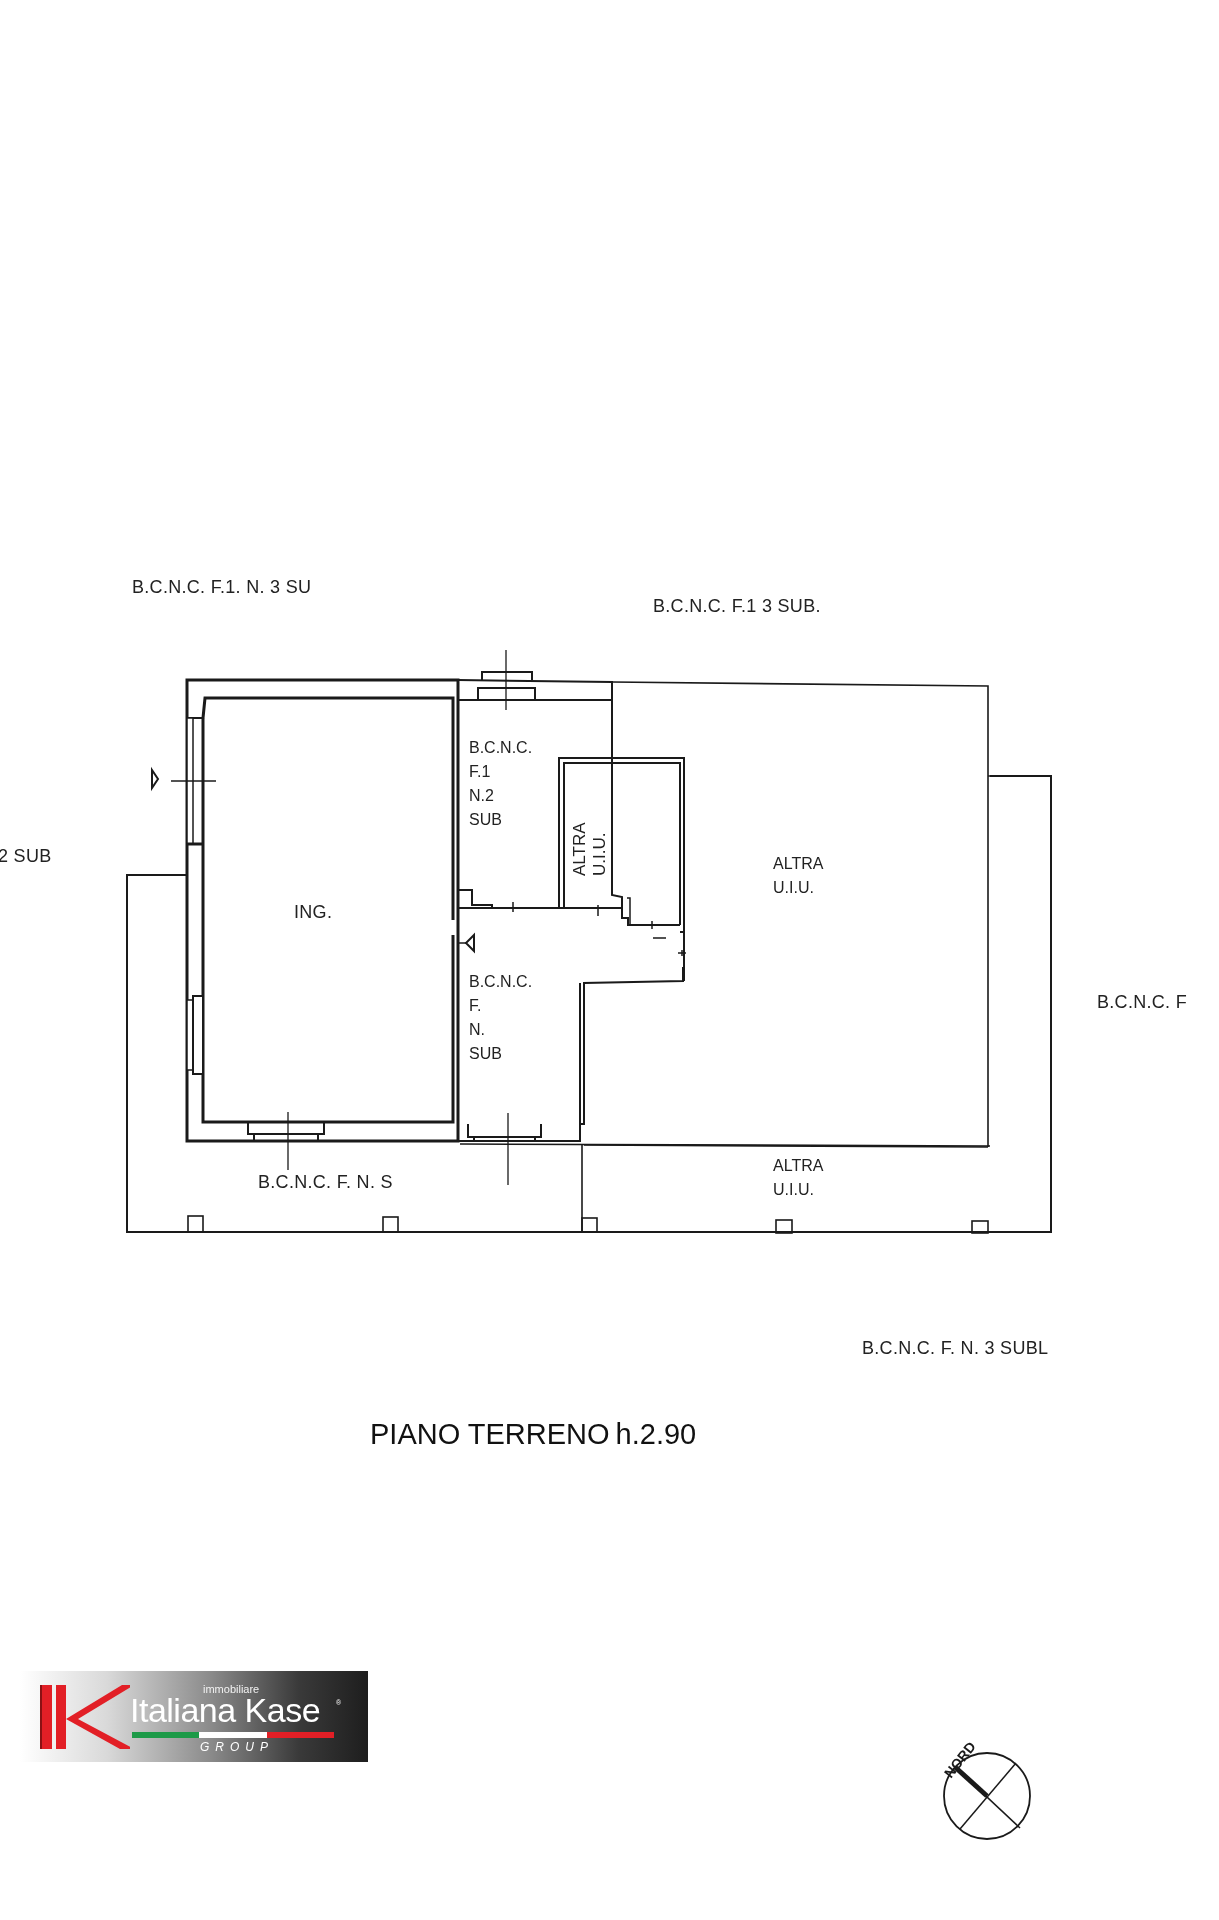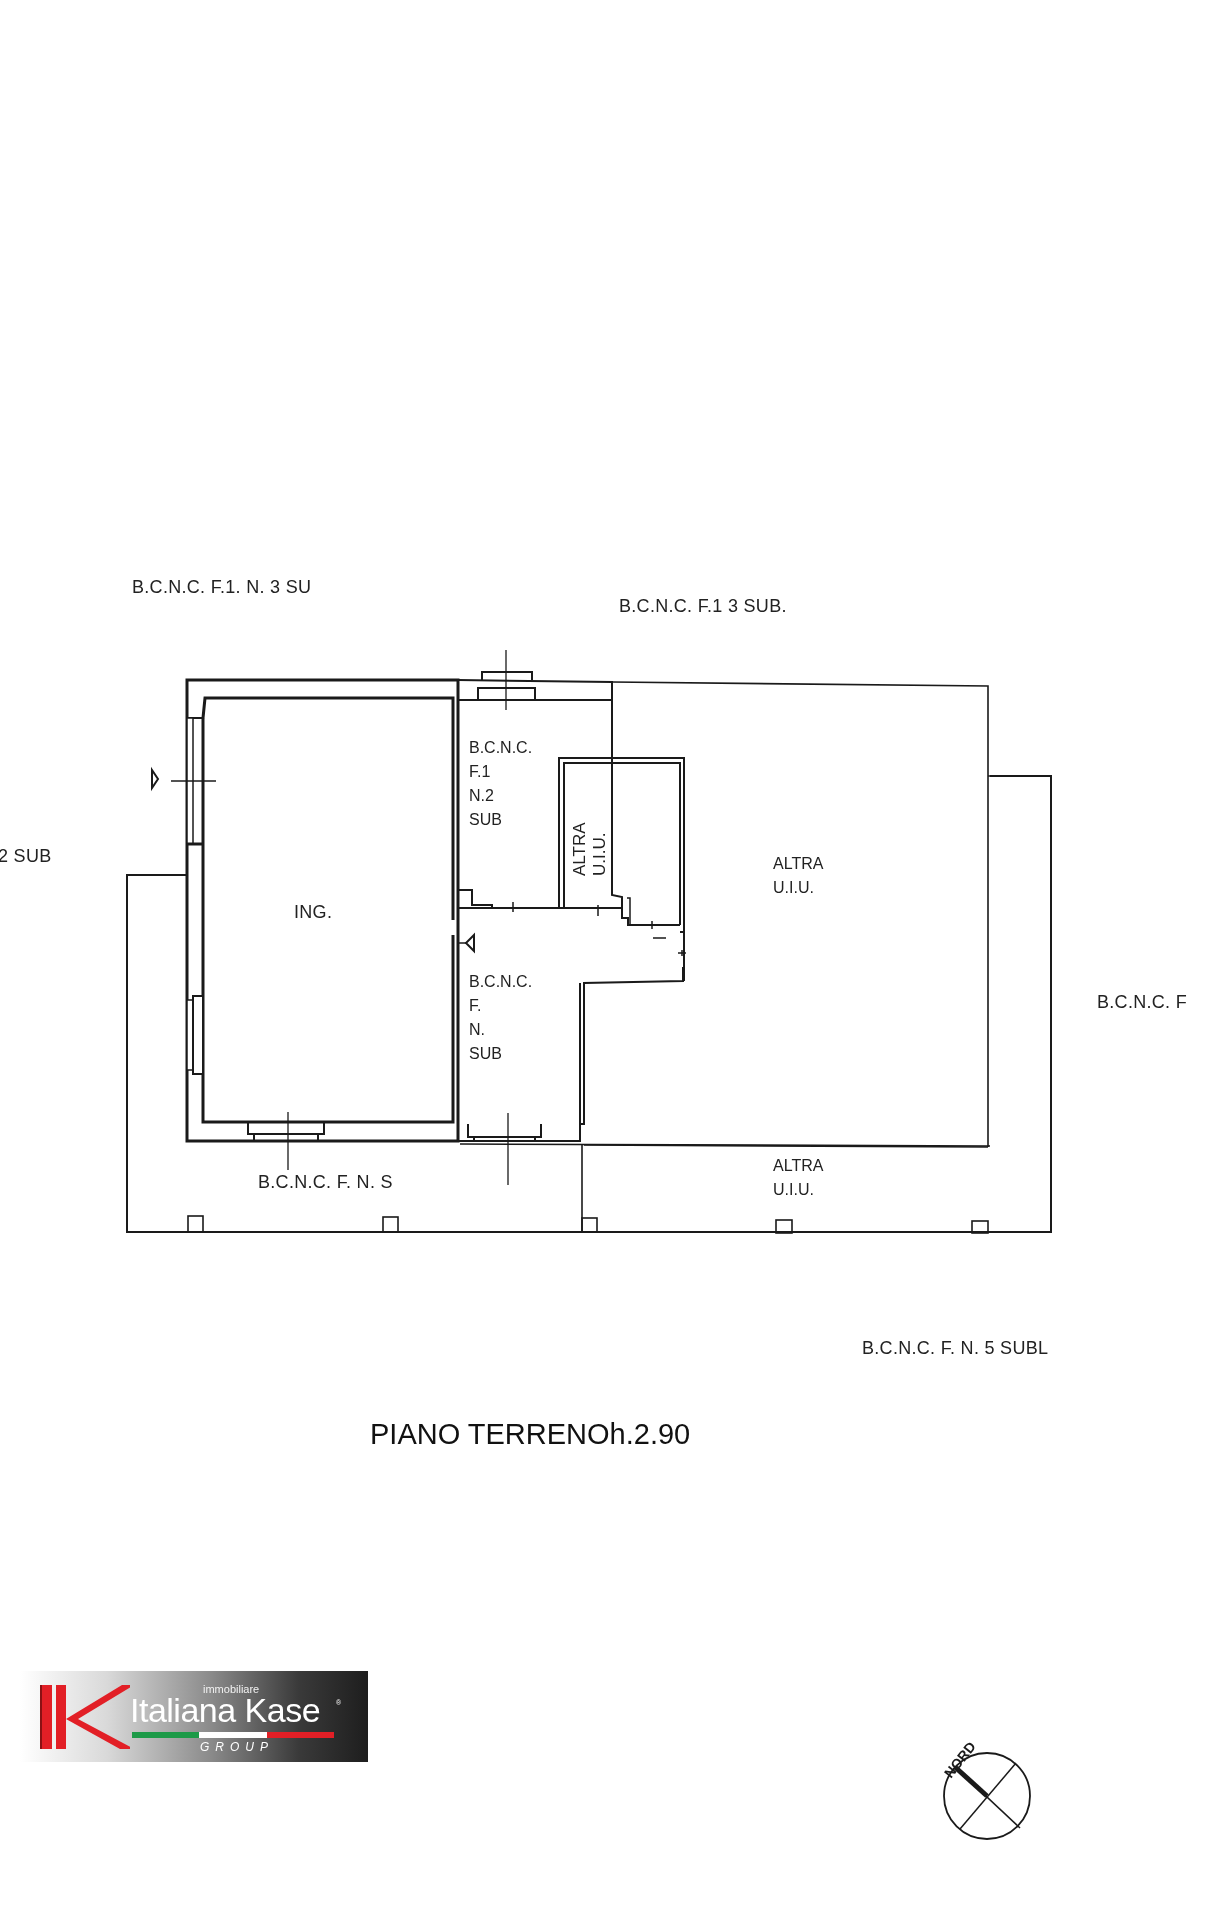--- a/index.html
+++ b/index.html
@@ -8,21 +8,21 @@
   .plan { position:absolute; left:0; top:0; }
   .lbl { position:absolute; font-size:18px; letter-spacing:0.3px; line-height:24px;
          color:#222; white-space:nowrap; }
   .lbl-stack { position:absolute; font-size:16px; line-height:24px; color:#222; }
   .lbl-stack span { display:block; }
   .vert { position:absolute; font-size:17px; line-height:20px; color:#222;
           transform:rotate(-90deg); transform-origin:left top; white-space:nowrap; }
   .vert span { display:block; }
   .title { position:absolute; left:370px; top:1418px; font-size:29px; color:#111;
            white-space:nowrap; }
-  .title .h { margin-left:0; }
+  .title .h { margin-left:6px; }
   .logo { position:absolute; left:20px; top:1671px; width:348px; height:91px;
           background:linear-gradient(90deg,#ffffff 0%,#d9d9d9 25%,#8a8a8a 55%,#3a3a3a 80%,#1e1e1e 100%);
           overflow:hidden; }
   .logo .k { position:absolute; left:14px; top:10px; }
   .logo .sub { position:absolute; left:183px; top:12px; font-size:11px; color:#f2f2f2; }
   .logo .name { position:absolute; left:110px; top:20px; font-size:34px; color:#ffffff;
                 font-weight:normal; letter-spacing:-0.5px; }
   .logo .reg { position:absolute; left:316px; top:28px; font-size:7px; color:#fff; }
   .logo .flag { position:absolute; left:112px; top:61px; width:202px; height:6px; display:flex; }
   .logo .flag i { flex:1; }
@@ -87,25 +87,25 @@
     <path d="M652 921 L652 929 M653 938 L666 938 M682 950 L682 956 M678 953 L686 953" stroke-width="1.5"></path>
     <path d="M684 932 L684 981" stroke-width="2"></path>
 
     <path d="M612 682 L988 686 L988 1147 M584 1145 L988 1147" stroke-width="1.6"></path>
 
     <path d="M988 776 L1051 776" stroke-width="1.6"></path>
   </g>
 </svg>
 
 <div class="lbl" style="left:132px; top:575px;">B.C.N.C. F.1.  N.   3 SU</div>
-<div class="lbl" style="left:619px; top:594px;">B.C.N.C. F.1       3 SUB.</div>
+<div class="lbl" style="left:653px; top:594px;">B.C.N.C. F.1       3 SUB.</div>
 <div class="lbl" style="left:-2px; top:844px;">2   SUB</div>
 <div class="lbl" style="left:1097px; top:990px;">B.C.N.C. F</div>
 <div class="lbl" style="left:258px; top:1170px;">B.C.N.C. F.     N.    S</div>
-<div class="lbl" style="left:862px; top:1336px;">B.C.N.C. F.    N.    5 SUBL</div>
+<div class="lbl" style="left:862px; top:1336px;">B.C.N.C. F.    N.    3 SUBL</div>
 
 <div class="lbl" style="left:294px; top:900px;text-align:right;">ING.</div>
 
 <div class="lbl-stack" style="left:469px; top:736px;">
   <span>B.C.N.C.</span>
   <span>F.1</span>
   <span>N.2</span>
   <span>SUB</span>
 </div>
 

